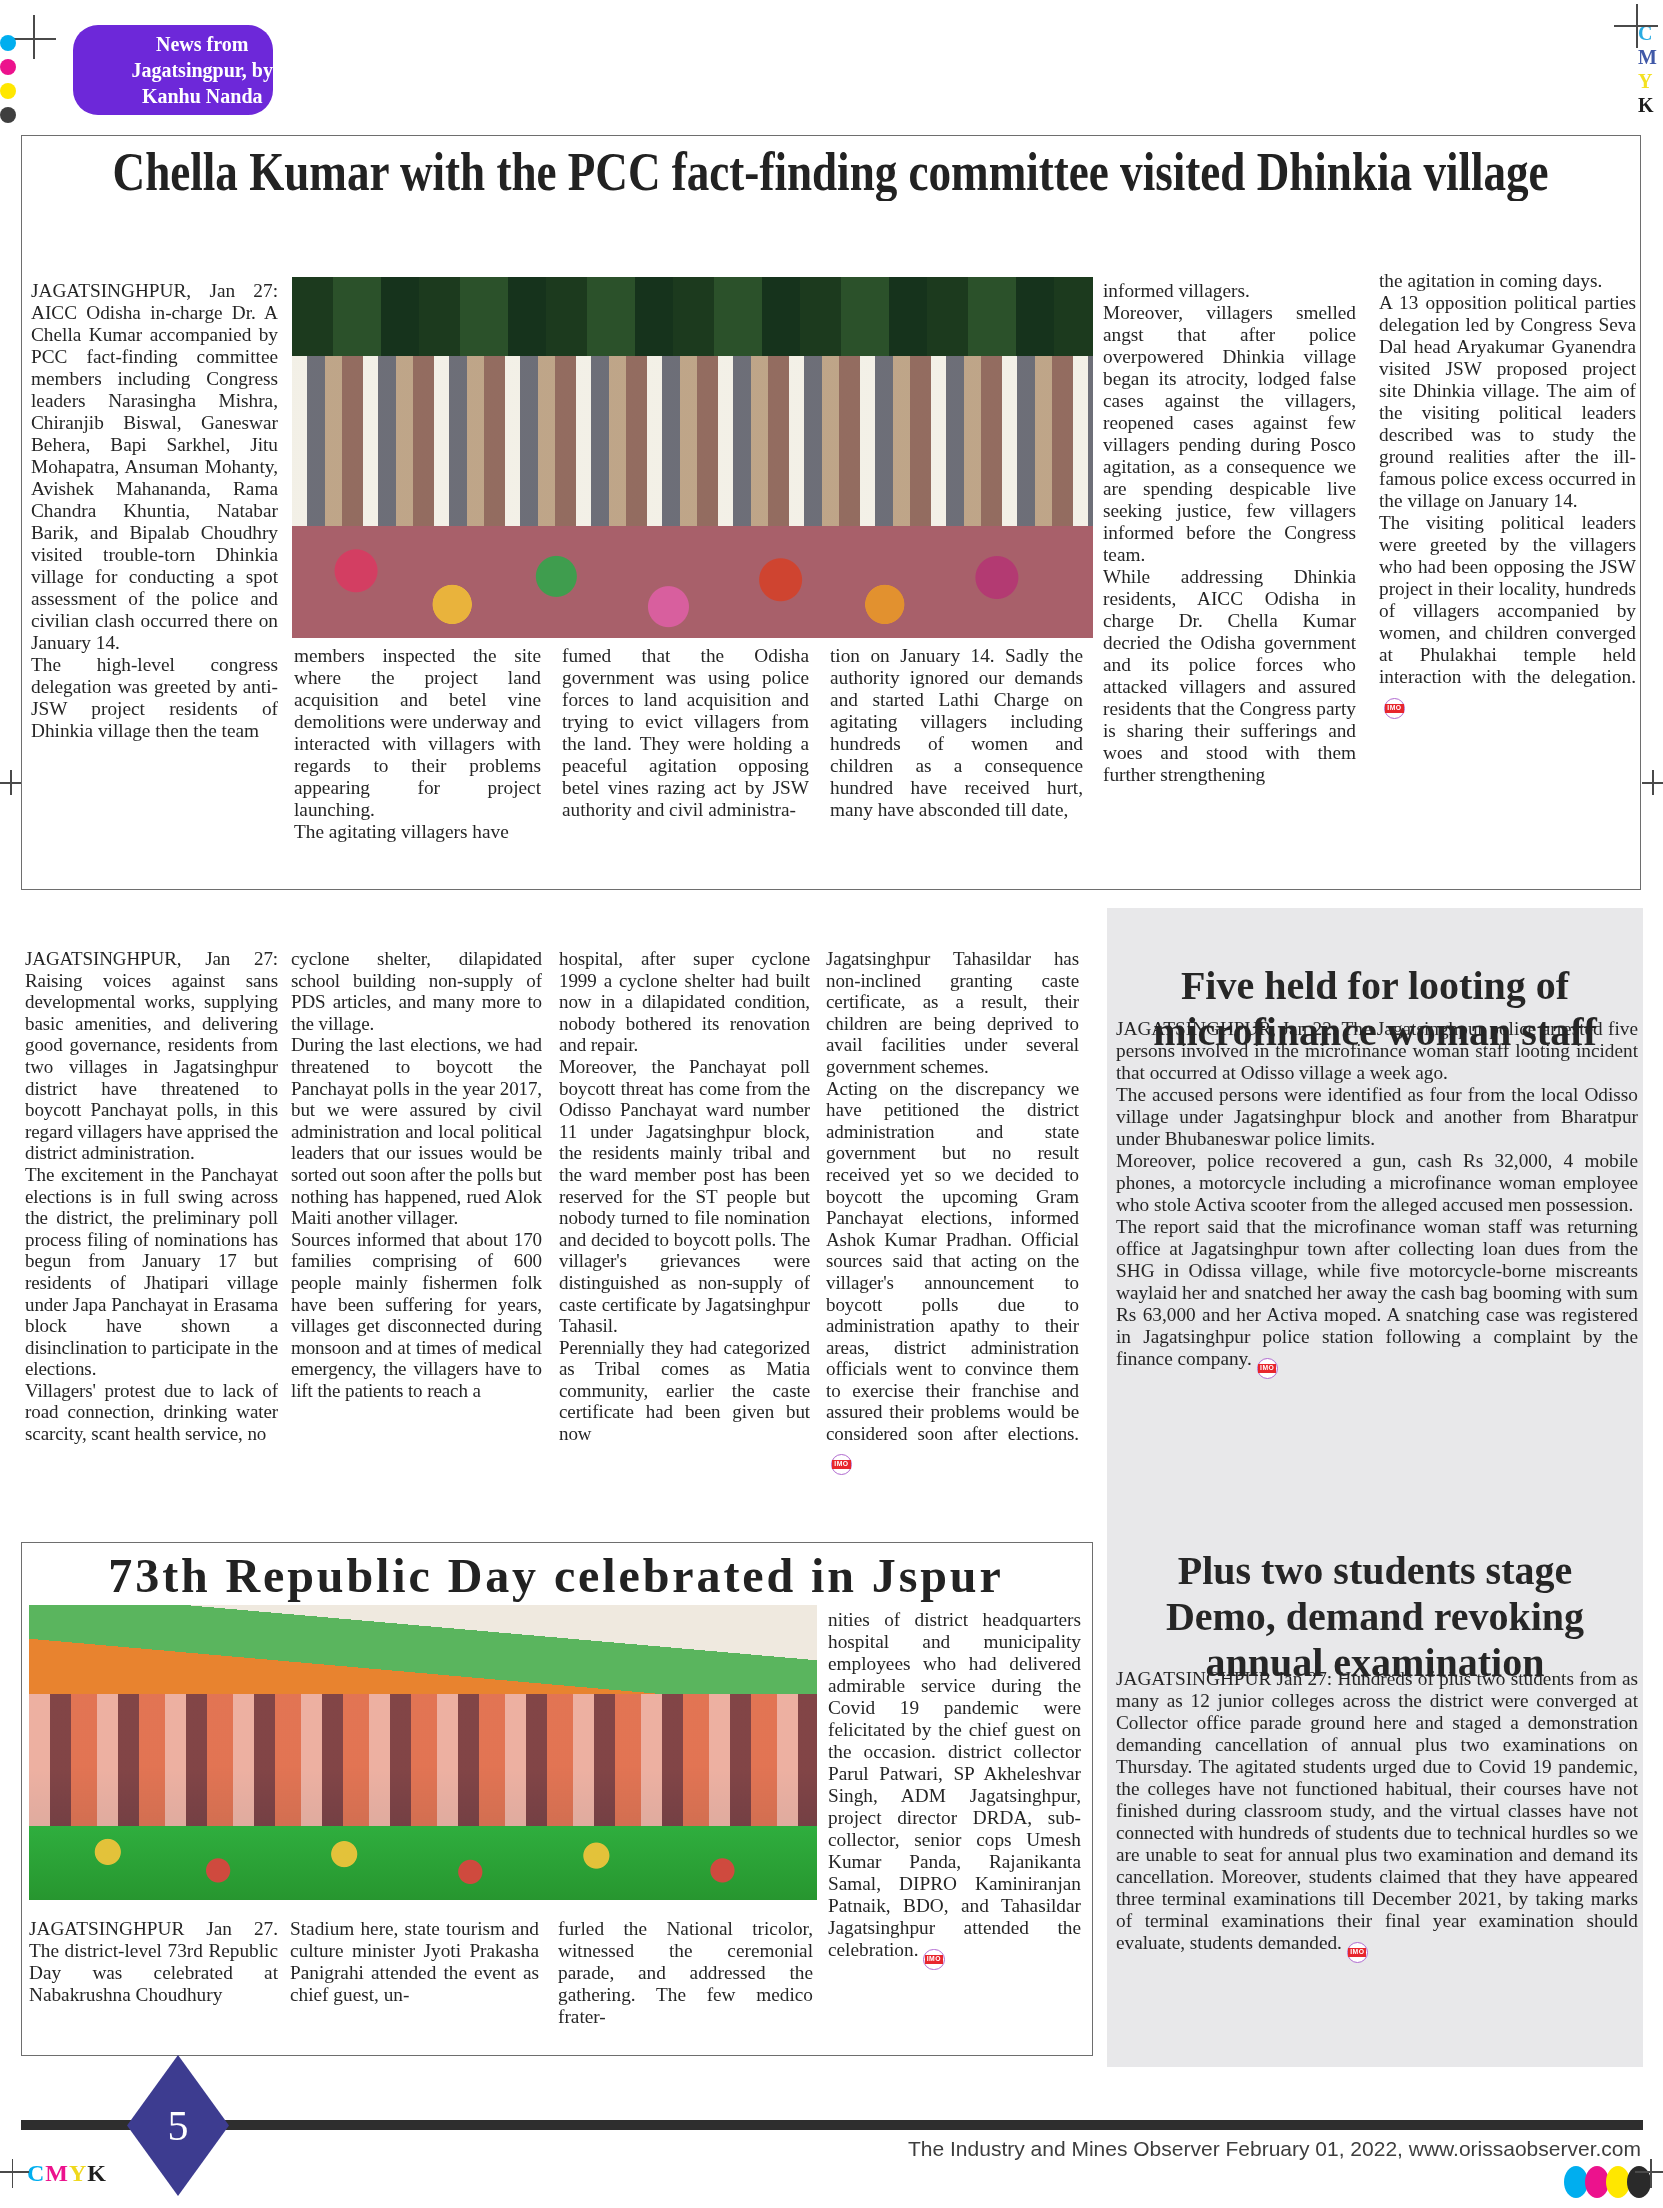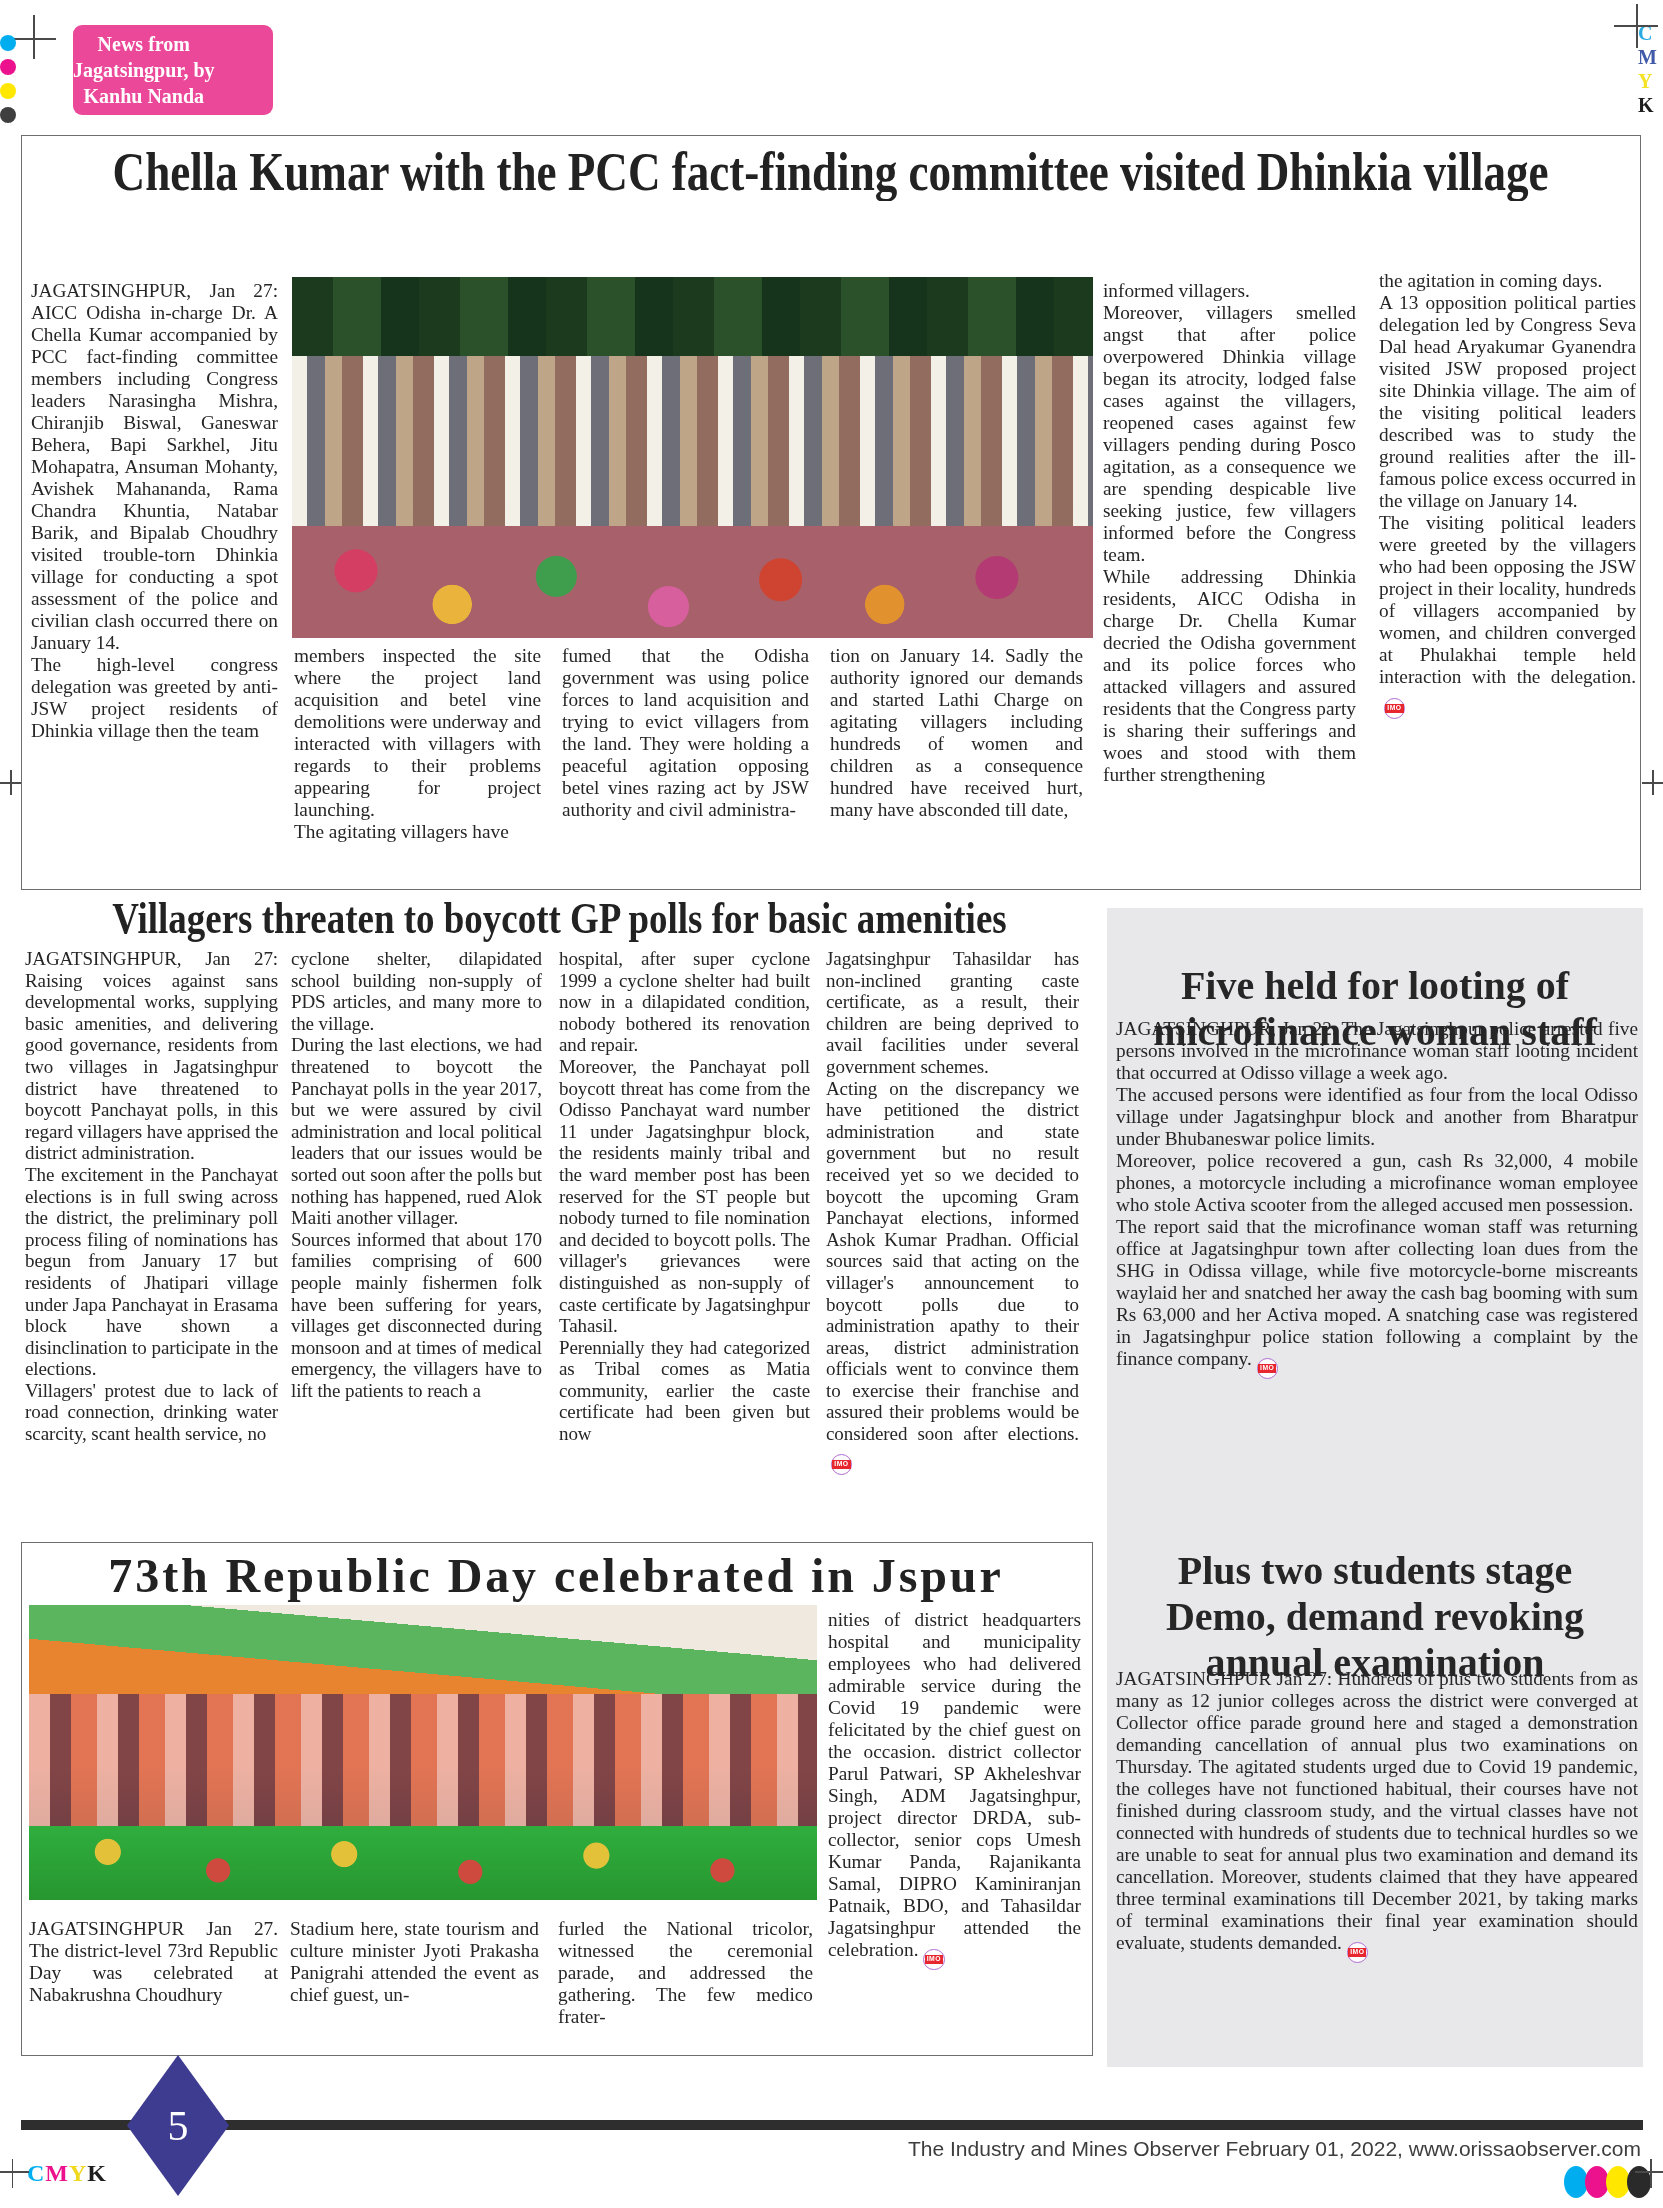--- a/index.html
+++ b/index.html
@@ -9,22 +9,22 @@
   
   .mark{position:absolute;background:#4a4a4a;}
   .dot{position:absolute;width:16.4px;height:16.4px;border-radius:50%;}
   .ell{width:24px;height:32px;border-radius:50%;margin-left:-2.9px;}
   .cmyk-col{position:absolute;display:flex;flex-direction:column;
             font:bold 20px/24px "Liberation Serif",serif;}
   .cmyk-row{position:absolute;display:flex;font:bold 24px/25px "Liberation Serif",serif;letter-spacing:1px;}
   .dots-row{position:absolute;display:flex;}
 
   
-  .red-box{position:absolute;left:73px;top:25px;width:200px;height:90px;border-radius:9px;
-           background:#ec4899;display:flex;align-items:center;justify-content:flex-start;text-align:center;
+  .red-box{position:absolute;left:73px;top:25px;width:200px;height:90px;border-radius:25px;
+           background:#6d28d9;display:flex;align-items:center;justify-content:flex-end;text-align:center;
            color:#fff;font:bold 20px/26px "Liberation Serif",serif;white-space:pre-line;}
 
   
   .cond{position:absolute;display:flex;justify-content:center;align-items:center;overflow:hidden;}
   .cond>span{display:inline-block;white-space:nowrap;font-weight:bold;color:#222;
              font-family:"Liberation Serif",serif;}
   .h1>span{font-size:55px;transform:scaleX(.82);}
   .h2>span{font-size:44px;transform:scaleX(.84);}
   .h5>span{font-size:48px;letter-spacing:2.9px;}
 
@@ -148,23 +148,20 @@
 While addressing Dhinkia residents, AICC Odisha in charge Dr. Chella Kumar decried the Odisha government and its police forces who attacked villagers and assured residents that the Congress party is sharing their sufferings and woes and stood with them further strengthening</span>
   </div>
   <div class="col f20" style="left:1379px;top:270px;width:257px;height:595px;">
     <span class="bodytext">the agitation in coming days.
 A 13 opposition political parties delegation led by Congress Seva Dal head Aryakumar Gyanendra visited JSW proposed project site Dhinkia village. The aim of the visiting political leaders described was to study the ground realities after the ill-famous police excess occurred in the village on January 14.
 The visiting political leaders were greeted by the villagers who had been opposing the JSW project in their locality, hundreds of villagers accompanied by women, and children converged at Phulakhai temple held interaction with the delegation.</span><span class="endmark">
         <span class="endmark-band">IMO</span>
       </span>
   </div>
 
-  <div class="cond h2" style="left:21px;top:892px;width:1077px;height:52px;">
-    <span>Villagers threaten to boycott GP polls for basic amenities</span>
-  </div>
 
   <div class="col f19" style="left:25px;top:948px;width:253px;height:552px;">
     <span class="bodytext">JAGATSINGHPUR, Jan 27: Raising voices against sans developmental works, supplying basic amenities, and delivering good governance, residents from two villages in Jagatsinghpur district have threatened to boycott Panchayat polls, in this regard villagers have apprised the district administration.
 The excitement in the Panchayat elections is in full swing across the district, the preliminary poll process filing of nominations has begun from January 17 but residents of Jhatipari village under Japa Panchayat in Erasama block have shown a disinclination to participate in the elections.
 Villagers' protest due to lack of road connection, drinking water scarcity, scant health service, no</span>
   </div>
   <div class="col f19" style="left:291px;top:948px;width:251px;height:552px;">
     <span class="bodytext">cyclone shelter, dilapidated school building non-supply of PDS articles, and many more to the village.
 During the last elections, we had threatened to boycott the Panchayat polls in the year 2017, but we were assured by civil administration and local political leaders that our issues would be sorted out soon after the polls but nothing has happened, rued Alok Maiti another villager.
 Sources informed that about 170 families comprising of 600 people mainly fishermen folk have been suffering for years, villages get disconnected during monsoon and at times of medical emergency, the villagers have to lift the patients to reach a</span>

